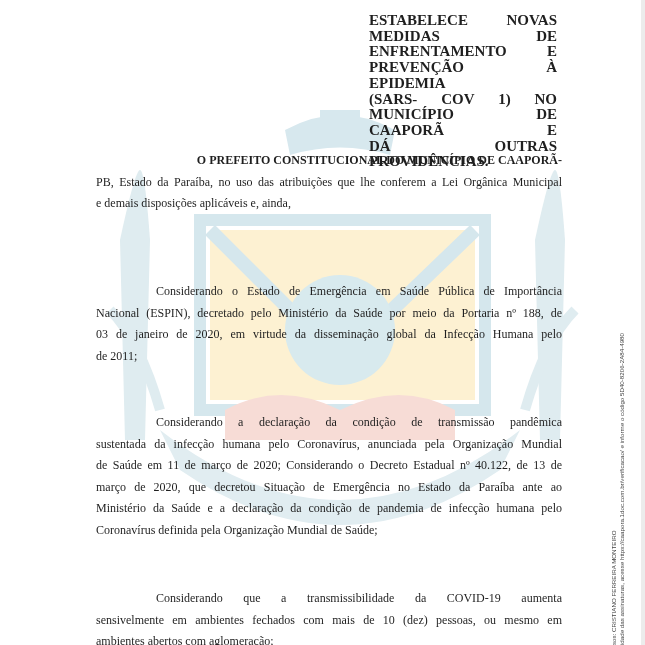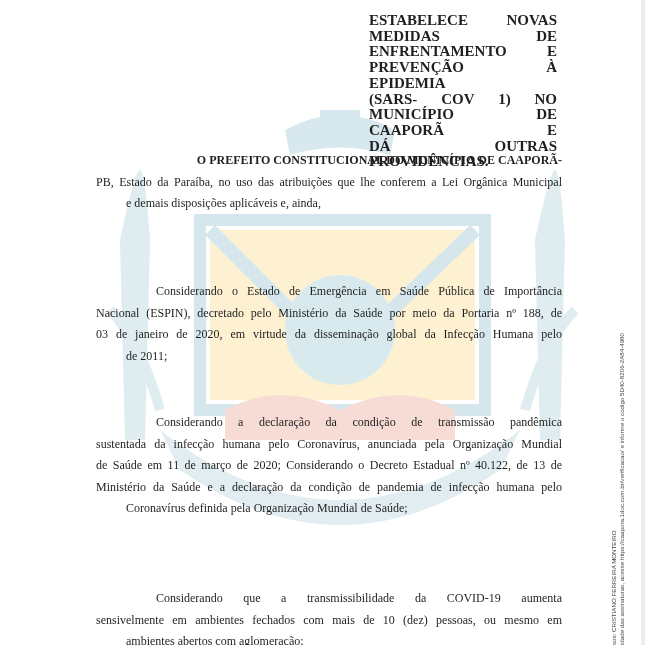--- a/index.html
+++ b/index.html
@@ -5,21 +5,21 @@
   html, body { margin:0; padding:0; }
   body { width:645px; height:645px; overflow:hidden; background:#f2f2f2; position:relative; font-family:"Liberation Serif", serif; color:#1f1f1f; }
   .page { position:absolute; left:0; top:0; width:641px; height:645px; background:#ffffff; overflow:hidden; }
   .strip { position:absolute; left:641px; top:0; width:4px; height:645px; background:#ececec; }
   .wm { position:absolute; left:100px; top:110px; width:480px; height:440px; pointer-events:none; }
   .title-block { position:absolute; left:369px; top:13px; width:188px; font-weight:bold; font-size:15px; line-height:15.7px; text-align:justify; text-align-last:justify; }
   .tline { display:block; text-align:justify; text-align-last:justify; }
   .tline.l { text-align-last:left; }
   .para { position:absolute; left:96px; width:466px; font-size:12px; line-height:21.6px; }
   .line { display:block; text-align:justify; text-align-last:justify; white-space:nowrap; }
-  .line.last { text-align-last:left;margin-left:30px; }
+  .line.last { text-align-last:left; }
   .ind { text-indent:60px;margin-top:40px; }
   b { font-weight:normal; }
   .side { position:absolute; font-family:"Liberation Sans", sans-serif; font-size:6.2px; color:#444; transform-origin:left top; transform:rotate(-90deg); white-space:nowrap; }
 </style>
 </head>
 <body>
 
 <div class="page">
 
   <svg class="wm" viewBox="0 0 480 440">
@@ -66,20 +66,21 @@
     <span class="line ind"><b>Considerando</b><span> o Estado de Emergência em Saúde Pública de Importância</span></span>
     <span class="line">Nacional (ESPIN), decretado pelo Ministério da Saúde por meio da Portaria nº 188, de</span>
     <span class="line">03 de janeiro de 2020, em virtude da disseminação global da Infecção Humana pelo</span>
     <span class="line last">de 2011;</span>
   </div>
 
   <div class="para" style="top:372px;">
     <span class="line ind"><b>Considerando</b><span> a declaração da condição de transmissão pandêmica</span></span>
     <span class="line">sustentada da infecção humana pelo Coronavírus, anunciada pela Organização Mundial</span>
     <span class="line">de Saúde em 11 de março de 2020; Considerando o Decreto Estadual nº 40.122, de 13 de</span>
+    <span class="line">março de 2020, que decretou Situação de Emergência no Estado da Paraíba ante ao</span>
     <span class="line">Ministério da Saúde e a declaração da condição de pandemia de infecção humana pelo</span>
     <span class="line last">Coronavírus definida pela Organização Mundial de Saúde;</span>
   </div>
 
   <div class="para" style="top:548px;">
     <span class="line ind"><b>Considerando</b><span> que a transmissibilidade da COVID-19 aumenta</span></span>
     <span class="line">sensivelmente em ambientes fechados com mais de 10 (dez) pessoas, ou mesmo em</span>
     <span class="line last">ambientes abertos com aglomeração;</span>
   </div>
 

